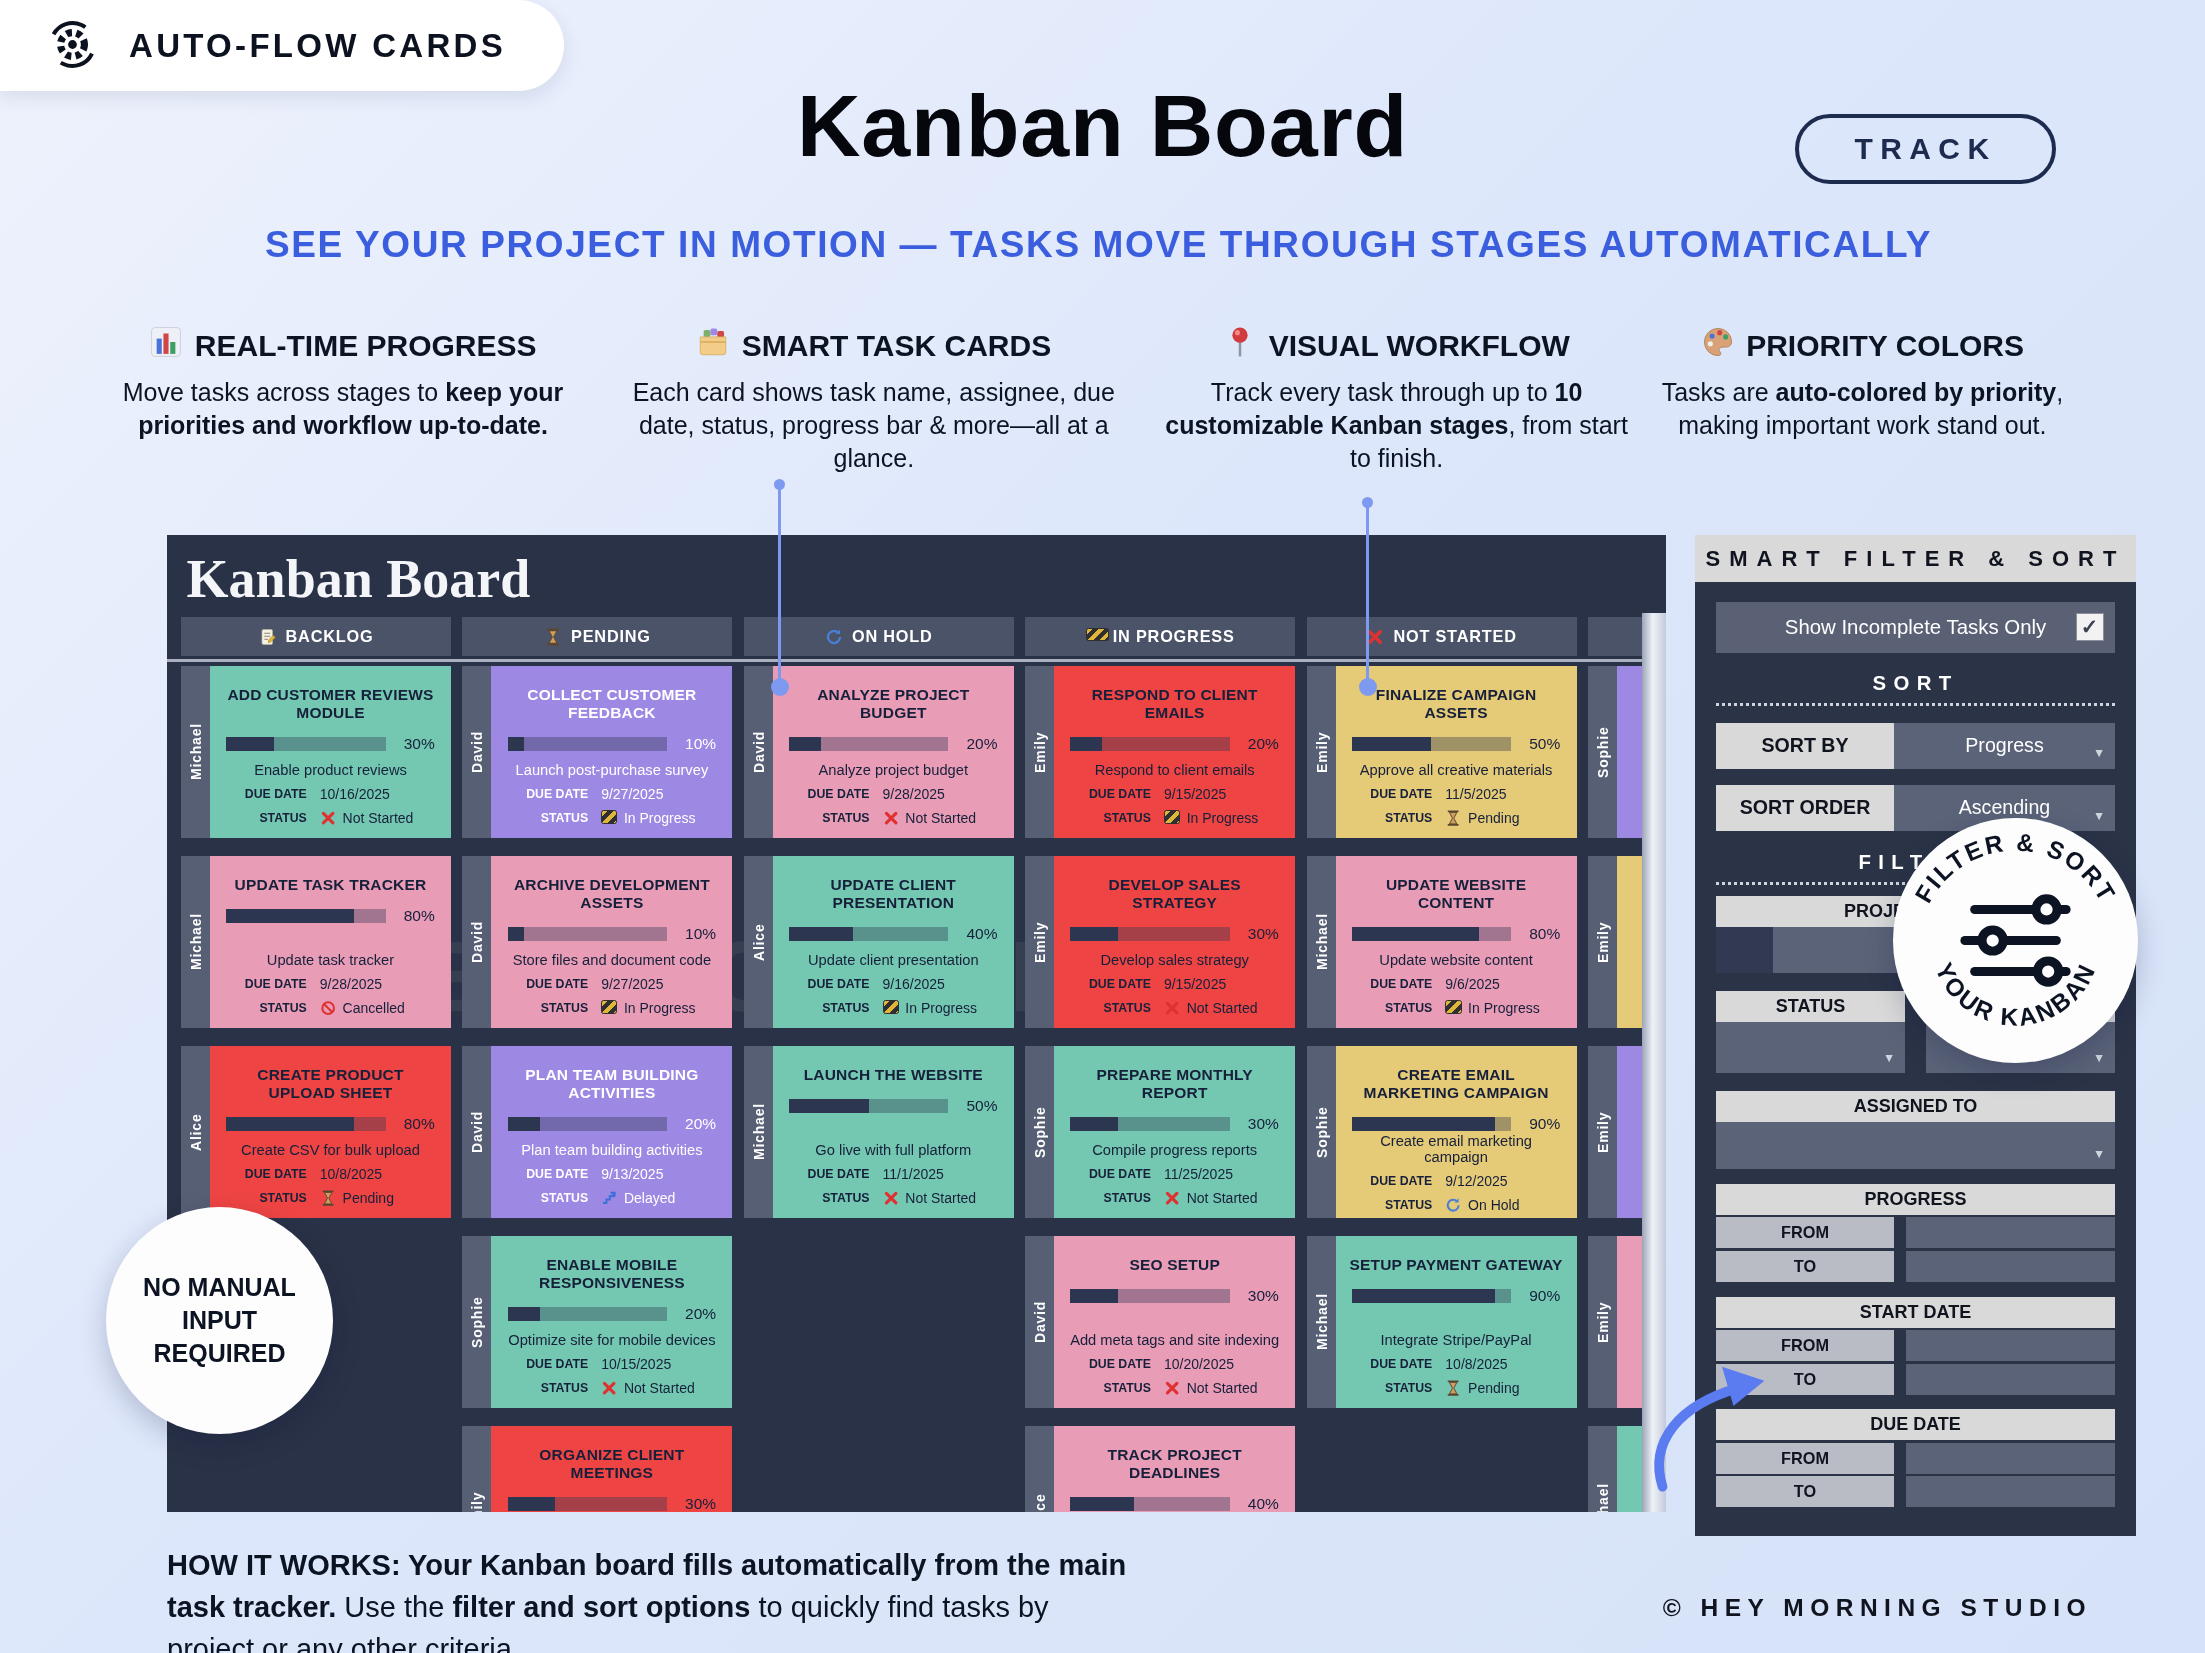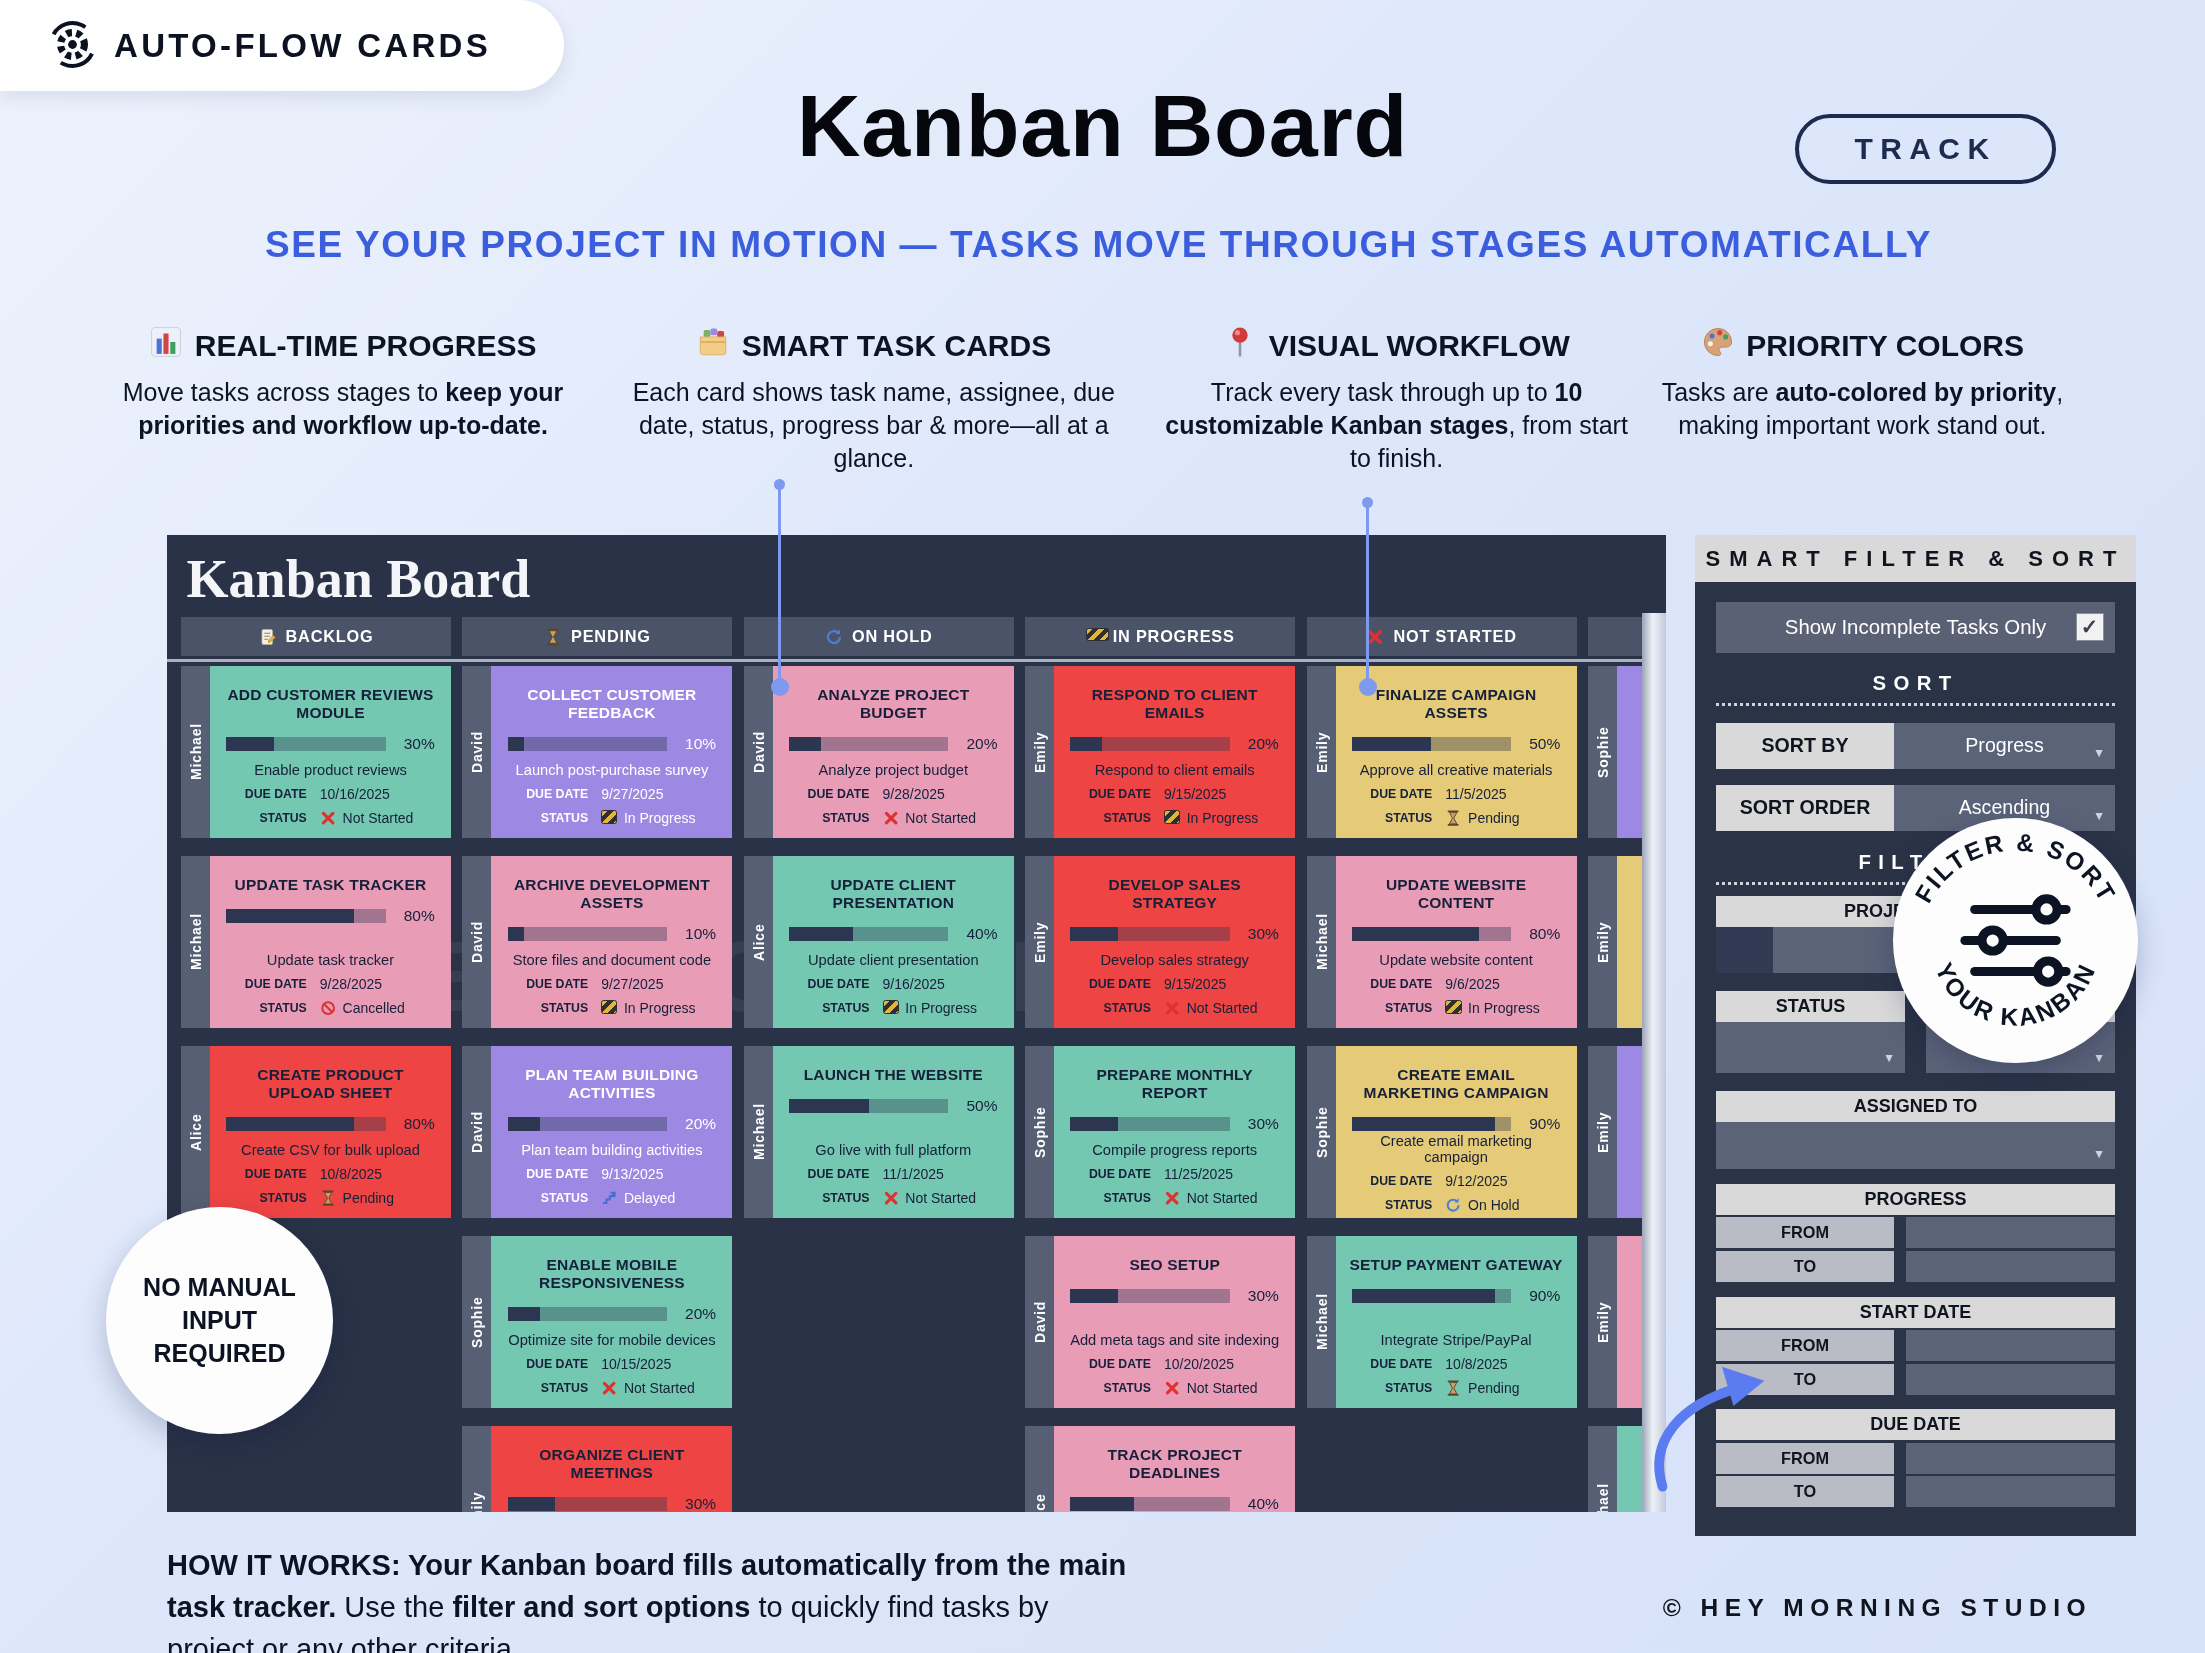--- a/index.html
+++ b/index.html
@@ -3,21 +3,21 @@
 <meta charset="utf-8">
 <style>
   html,body{margin:0;padding:0;}
   body{width:2205px;height:1654px;position:relative;overflow:hidden;
        font-family:"Liberation Sans",sans-serif;color:#0c1322;
        background:linear-gradient(135deg,#eef2fc 0%,#dde7fb 45%,#d6e2f8 100%);}
   .abs{position:absolute;}
 
   
   .pill{left:0;top:128;width:564px;height:91px;background:#fff;border-radius:0 57px 57px 0;
-        display:flex;align-items:center;gap:16px;padding-left:47px;box-sizing:border-box;
+        display:flex;align-items:center;gap:31px;padding-left:47px;box-sizing:border-box;
         box-shadow:0 6.5px 19.6px rgba(30,40,90,.10);}
   .pill-label{font-size:33px;font-weight:bold;letter-spacing:3.3px;color:#0d1220;}
   .main-title{left:0;right:0;top:75px;text-align:center;font-size:88px;font-weight:800;
               letter-spacing:0.8px;color:#05070d;}
   .track-btn{left:1795px;top:114px;width:261px;height:70px;border:4.1px solid #1d2b4f;border-radius:39px;
              display:flex;align-items:center;justify-content:center;font-size:30px;font-weight:bold;
              letter-spacing:7.4px;color:#1d2b4f;box-sizing:border-box;cursor:pointer;}
   .subtitle{left:0;right:8px;top:224px;text-align:center;font-size:37px;font-weight:bold;
             color:#3b5ede;letter-spacing:1.6px;}
 

